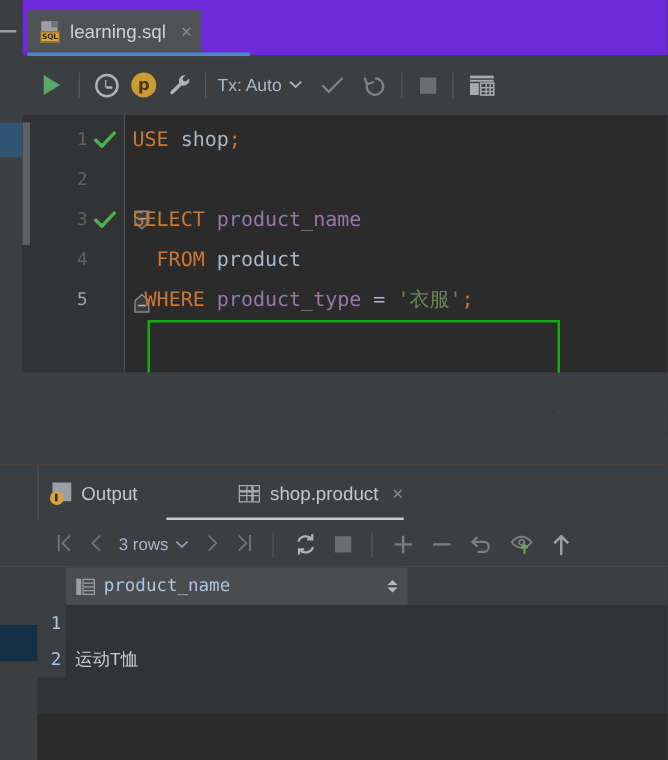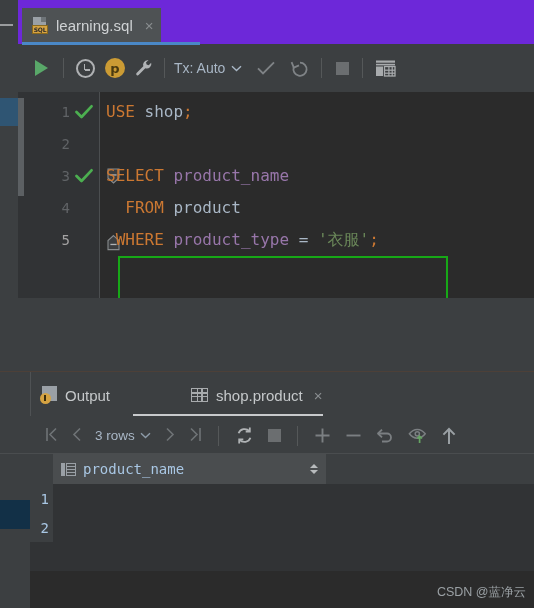--- a/index.html
+++ b/index.html
@@ -377,20 +377,20 @@
         <span class="sa-up"></span>
           <span class="sa-dn"></span>
       </span>
     </div>
 
     <div class="grow r1" style="top:30px;">
       <span class="rn">1</span>
     </div>
     <div class="grow r2" style="top:59px;">
       <span class="rn">2</span>
+      <span class="cell">运动T恤</span>
     </div>
 
     <div class="grid-bottom"></div>
   </div>
 
-  <div class="watermark">CSDN @蓝净云</div>
 
 </div>
 
 </body></html>

